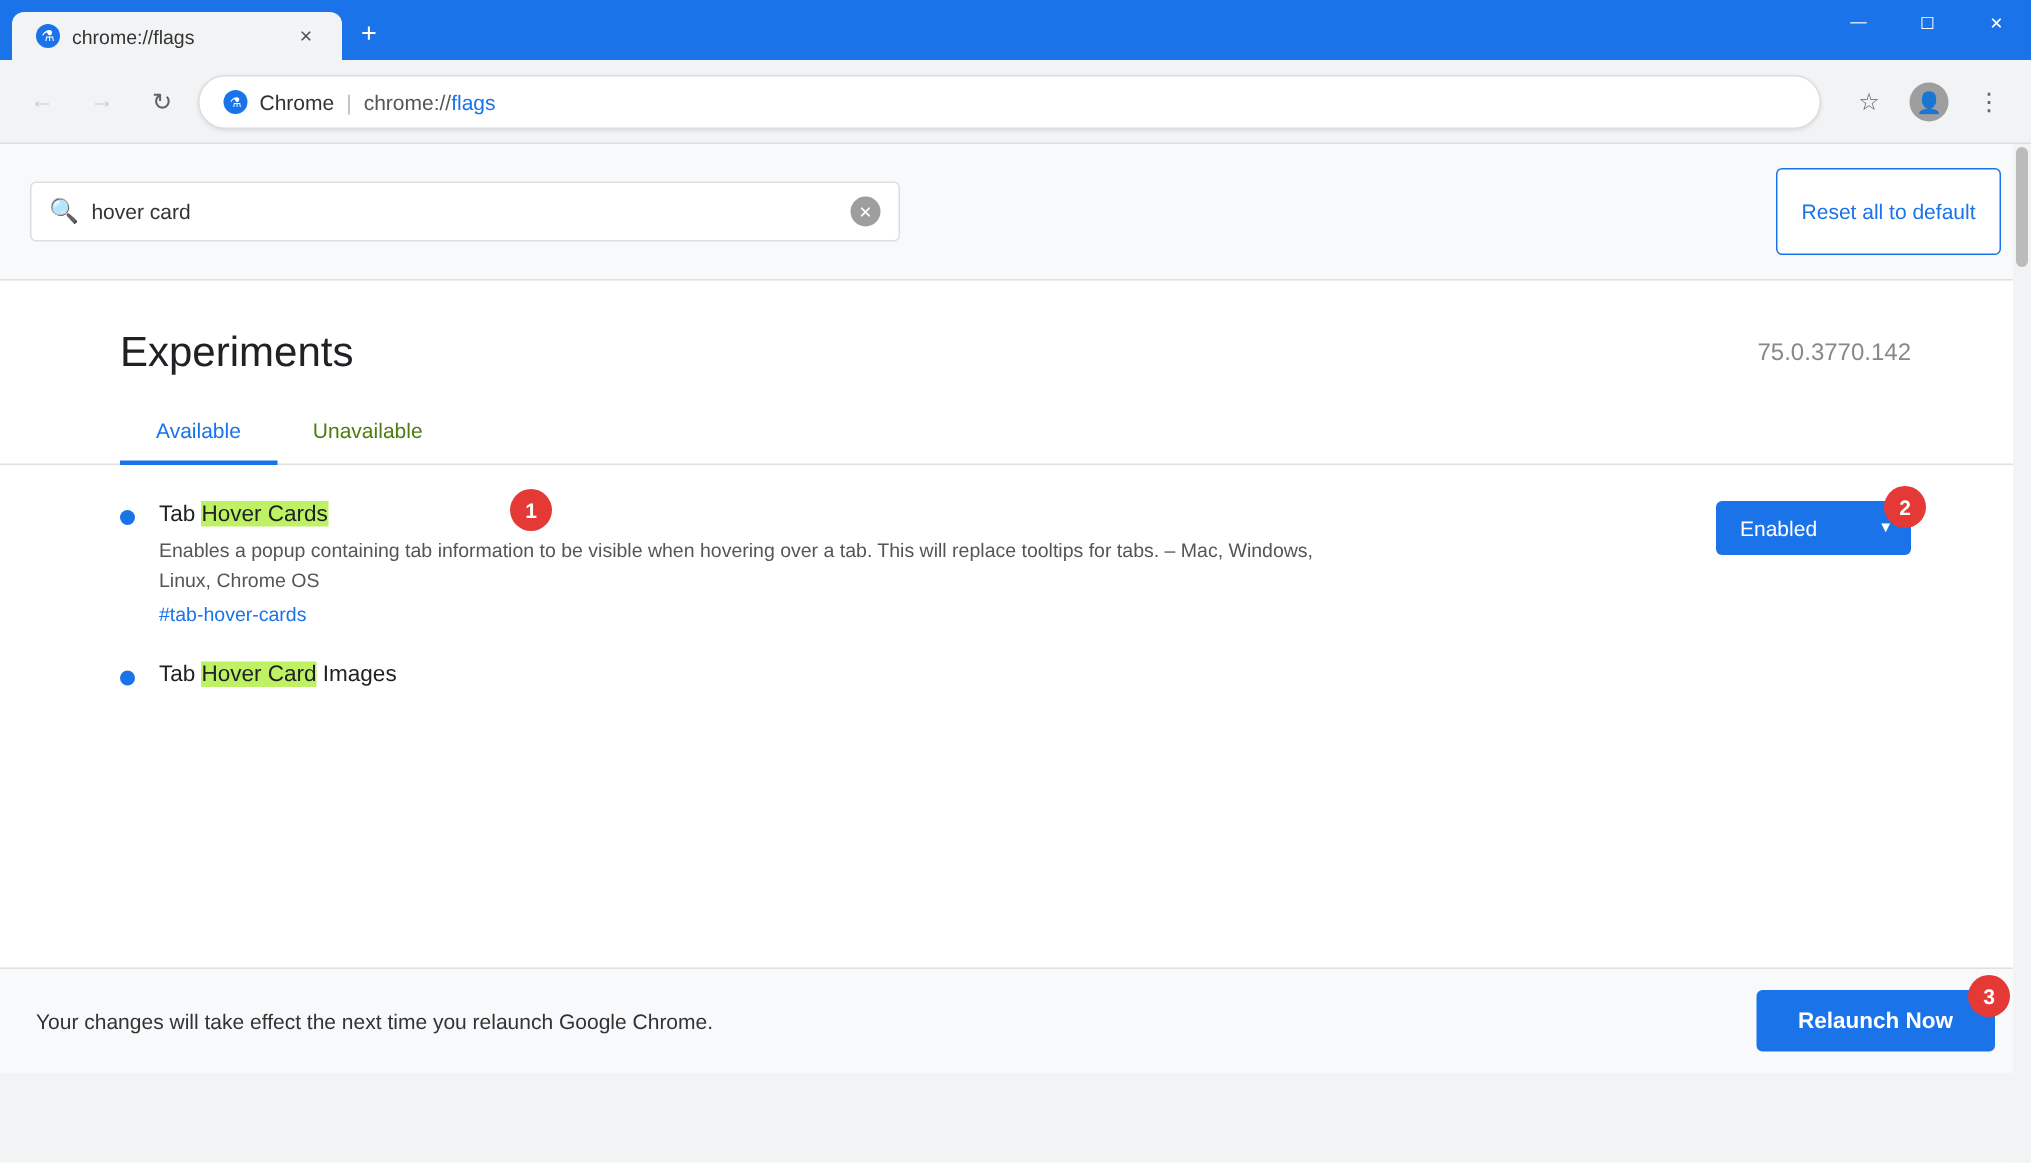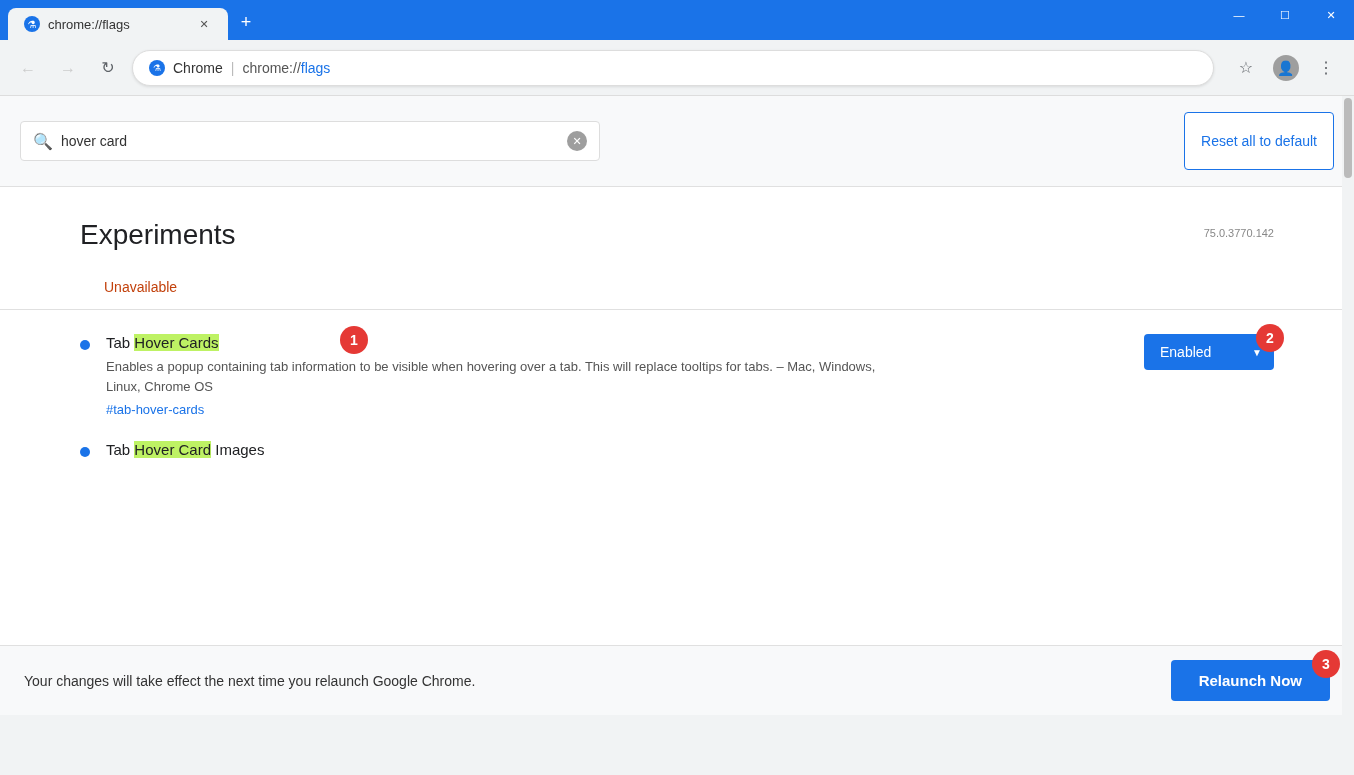--- a/index.html
+++ b/index.html
@@ -267,37 +267,37 @@
       align-items: flex-start;
       justify-content: space-between;
       gap: 48px;
     }
     .experiments-title {
       font-size: 28px;
       font-weight: 400;
       color: #202124;
     }
     .version-text {
-      font-size: 11px;
+      font-size: 16px;
       color: #888;
       margin-top: 8px;
       text-align: right;
     }
 
     
     .tabs-row {
       display: flex;
       border-bottom: 1px solid #e0e0e0;
       padding: 0 80px;
     }
     .tab-item {
       padding: 12px 24px;
       font-size: 14px;
       cursor: pointer;
-      color: #c2410c;
+      color: #4d7c0f;
       border-bottom: 3px solid transparent;
       margin-bottom: -1px;
     }
     .tab-item.active {
       color: #1a73e8;
       border-bottom: 3px solid #1a73e8;
     }
 
     
     .features-list {
@@ -479,20 +479,21 @@
     </div>
     <button class="reset-btn">Reset all to default</button>
   </div>
 
   <div class="experiments-header">
     <h1 class="experiments-title">Experiments</h1>
     <span class="version-text">75.0.3770.142</span>
   </div>
 
   <div class="tabs-row">
+    <div class="tab-item active">Available</div>
     <div class="tab-item">Unavailable</div>
   </div>
 
   <div class="features-list">
 
     <div class="feature-item" style="position:relative;">
       <div class="feature-dot"></div>
       <div class="feature-content">
         <div class="feature-title">
           <span>Tab </span><span class="highlight">Hover Cards</span><span></span>

